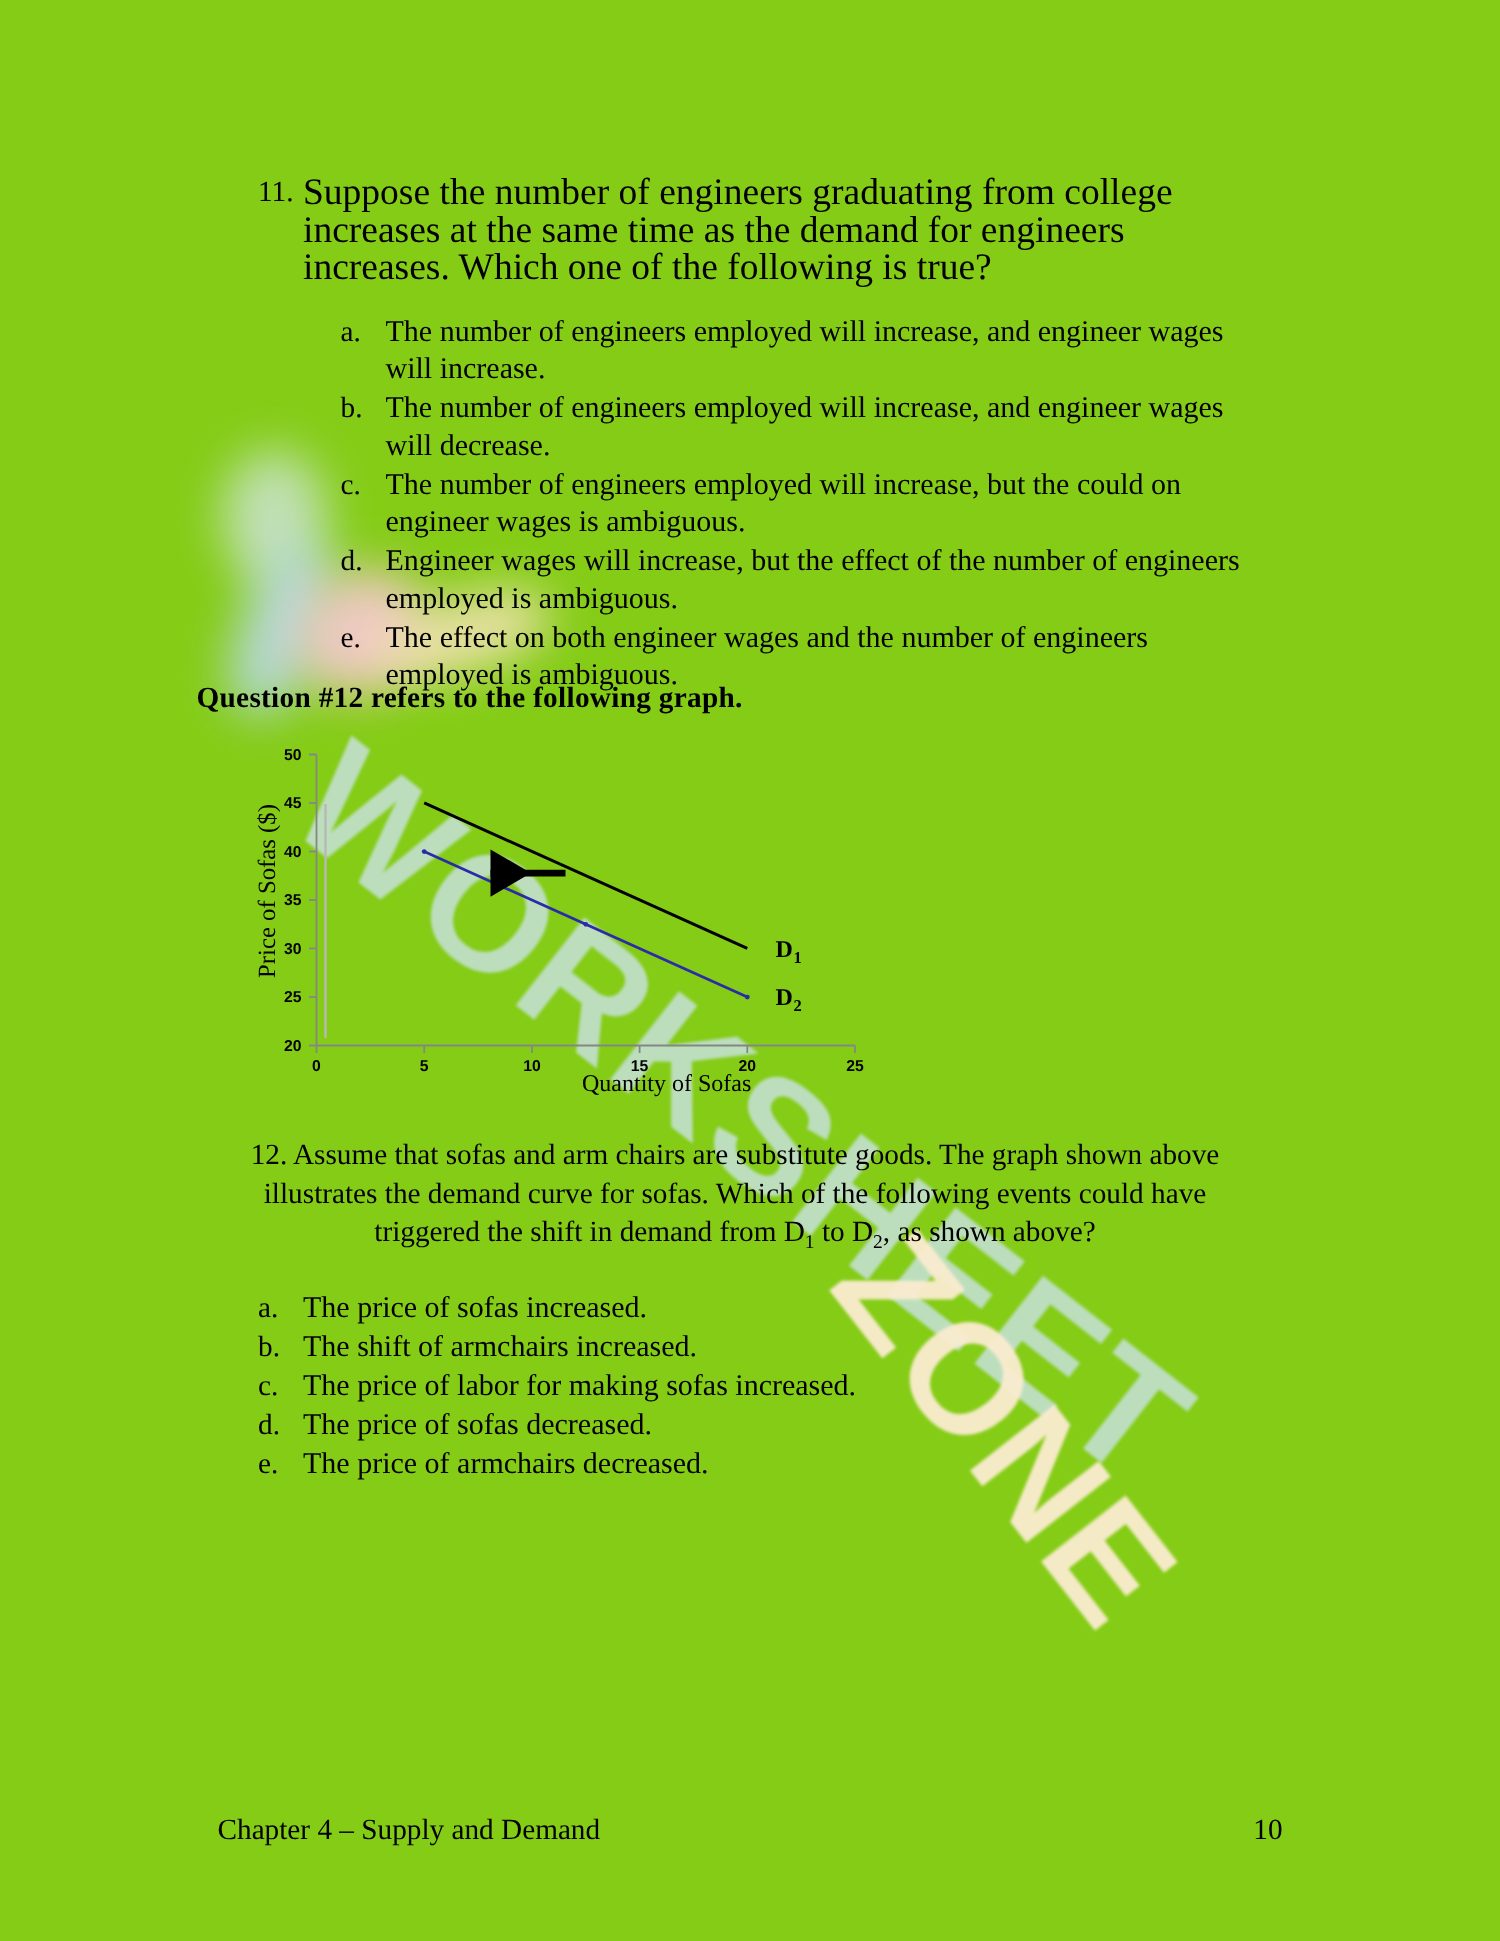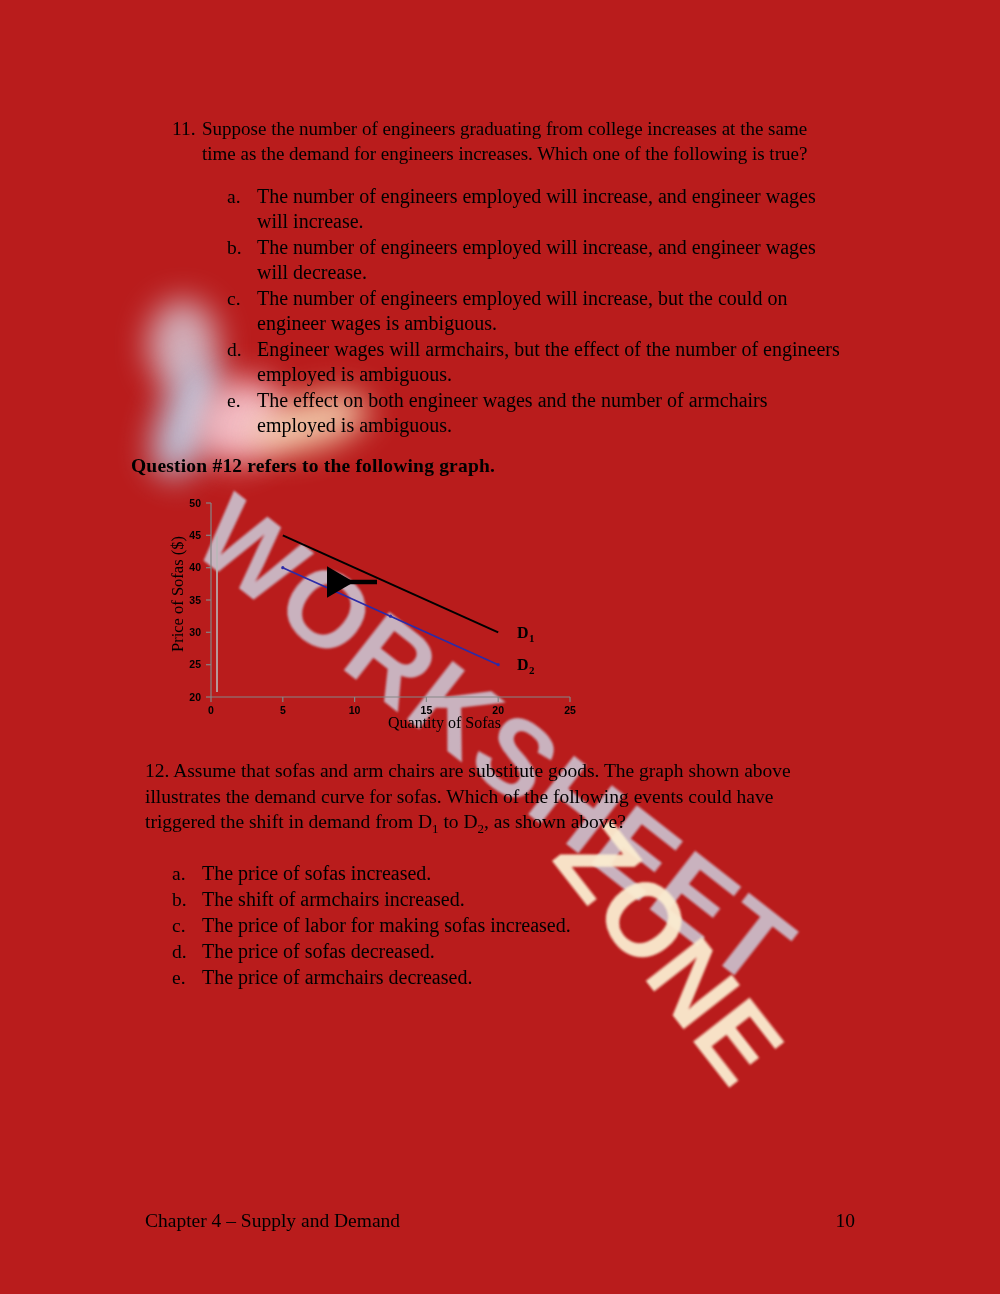--- a/index.html
+++ b/index.html
@@ -9,21 +9,21 @@
     background: #ffffff;
   }
   body {
     font-family: "Liberation Serif", "DejaVu Serif", serif;
     color: #000000;
   }
   #page {
     position: relative;
     width: 1000px;
     height: 1294px;
-    background: #b91c1c;
+    background: #84cc16;
     overflow: hidden;
   }
 
   
   .wm-layer {
     position: absolute;
     inset: 0;
     pointer-events: none;
     z-index: 0;
     overflow: hidden;
@@ -110,21 +110,21 @@
     align-items: flex-start;
   }
   .q-num {
     width: 30px;
     flex: 0 0 30px;
     font-size: 19.5px;
     line-height: 25px;
   }
   .q-text {
     flex: 1;
-    font-size: 19px;
+    font-size: 25px;
     line-height: 25px;
     text-align: left;
   }
 
   .opts {
     margin-top: 18px;
     padding-left: 55px;
   }
   .opt-row {
     display: flex;
@@ -208,20 +208,21 @@
   
   .q12-block {
     position: absolute;
     left: 145px;
     top: 758px;
     width: 690px;
   }
   .q12-para {
     font-size: 19.5px;
     line-height: 25.5px;
+    text-align: center;
   }
   .sub {
     font-size: 13px;
     vertical-align: sub;
   }
   .q12-opts {
     margin-top: 20px;
     padding-left: 27px;
   }
 
@@ -267,25 +268,25 @@
         <div class="opt-row">
           <div class="opt-letter">b.</div>
           <div class="opt-text">The number of engineers employed will increase, and engineer wages will decrease.</div>
         </div>
         <div class="opt-row">
           <div class="opt-letter">c.</div>
           <div class="opt-text">The number of engineers employed will increase, but the could on engineer wages is ambiguous.</div>
         </div>
         <div class="opt-row">
           <div class="opt-letter">d.</div>
-          <div class="opt-text">Engineer wages will armchairs, but the effect of the number of engineers employed is ambiguous.</div>
+          <div class="opt-text">Engineer wages will increase, but the effect of the number of engineers employed is ambiguous.</div>
         </div>
         <div class="opt-row">
           <div class="opt-letter">e.</div>
-          <div class="opt-text">The effect on both engineer wages and the number of armchairs employed is ambiguous.</div>
+          <div class="opt-text">The effect on both engineer wages and the number of engineers employed is ambiguous.</div>
         </div>
       </div>
     </div>
 
     <div class="graph-heading">Question #12 refers to the following graph.</div>
 
     <div class="chart-wrap">
       <div class="y-axis-title">Price of Sofas ($)</div>
       <div class="x-axis-title">Quantity of Sofas</div>
 

